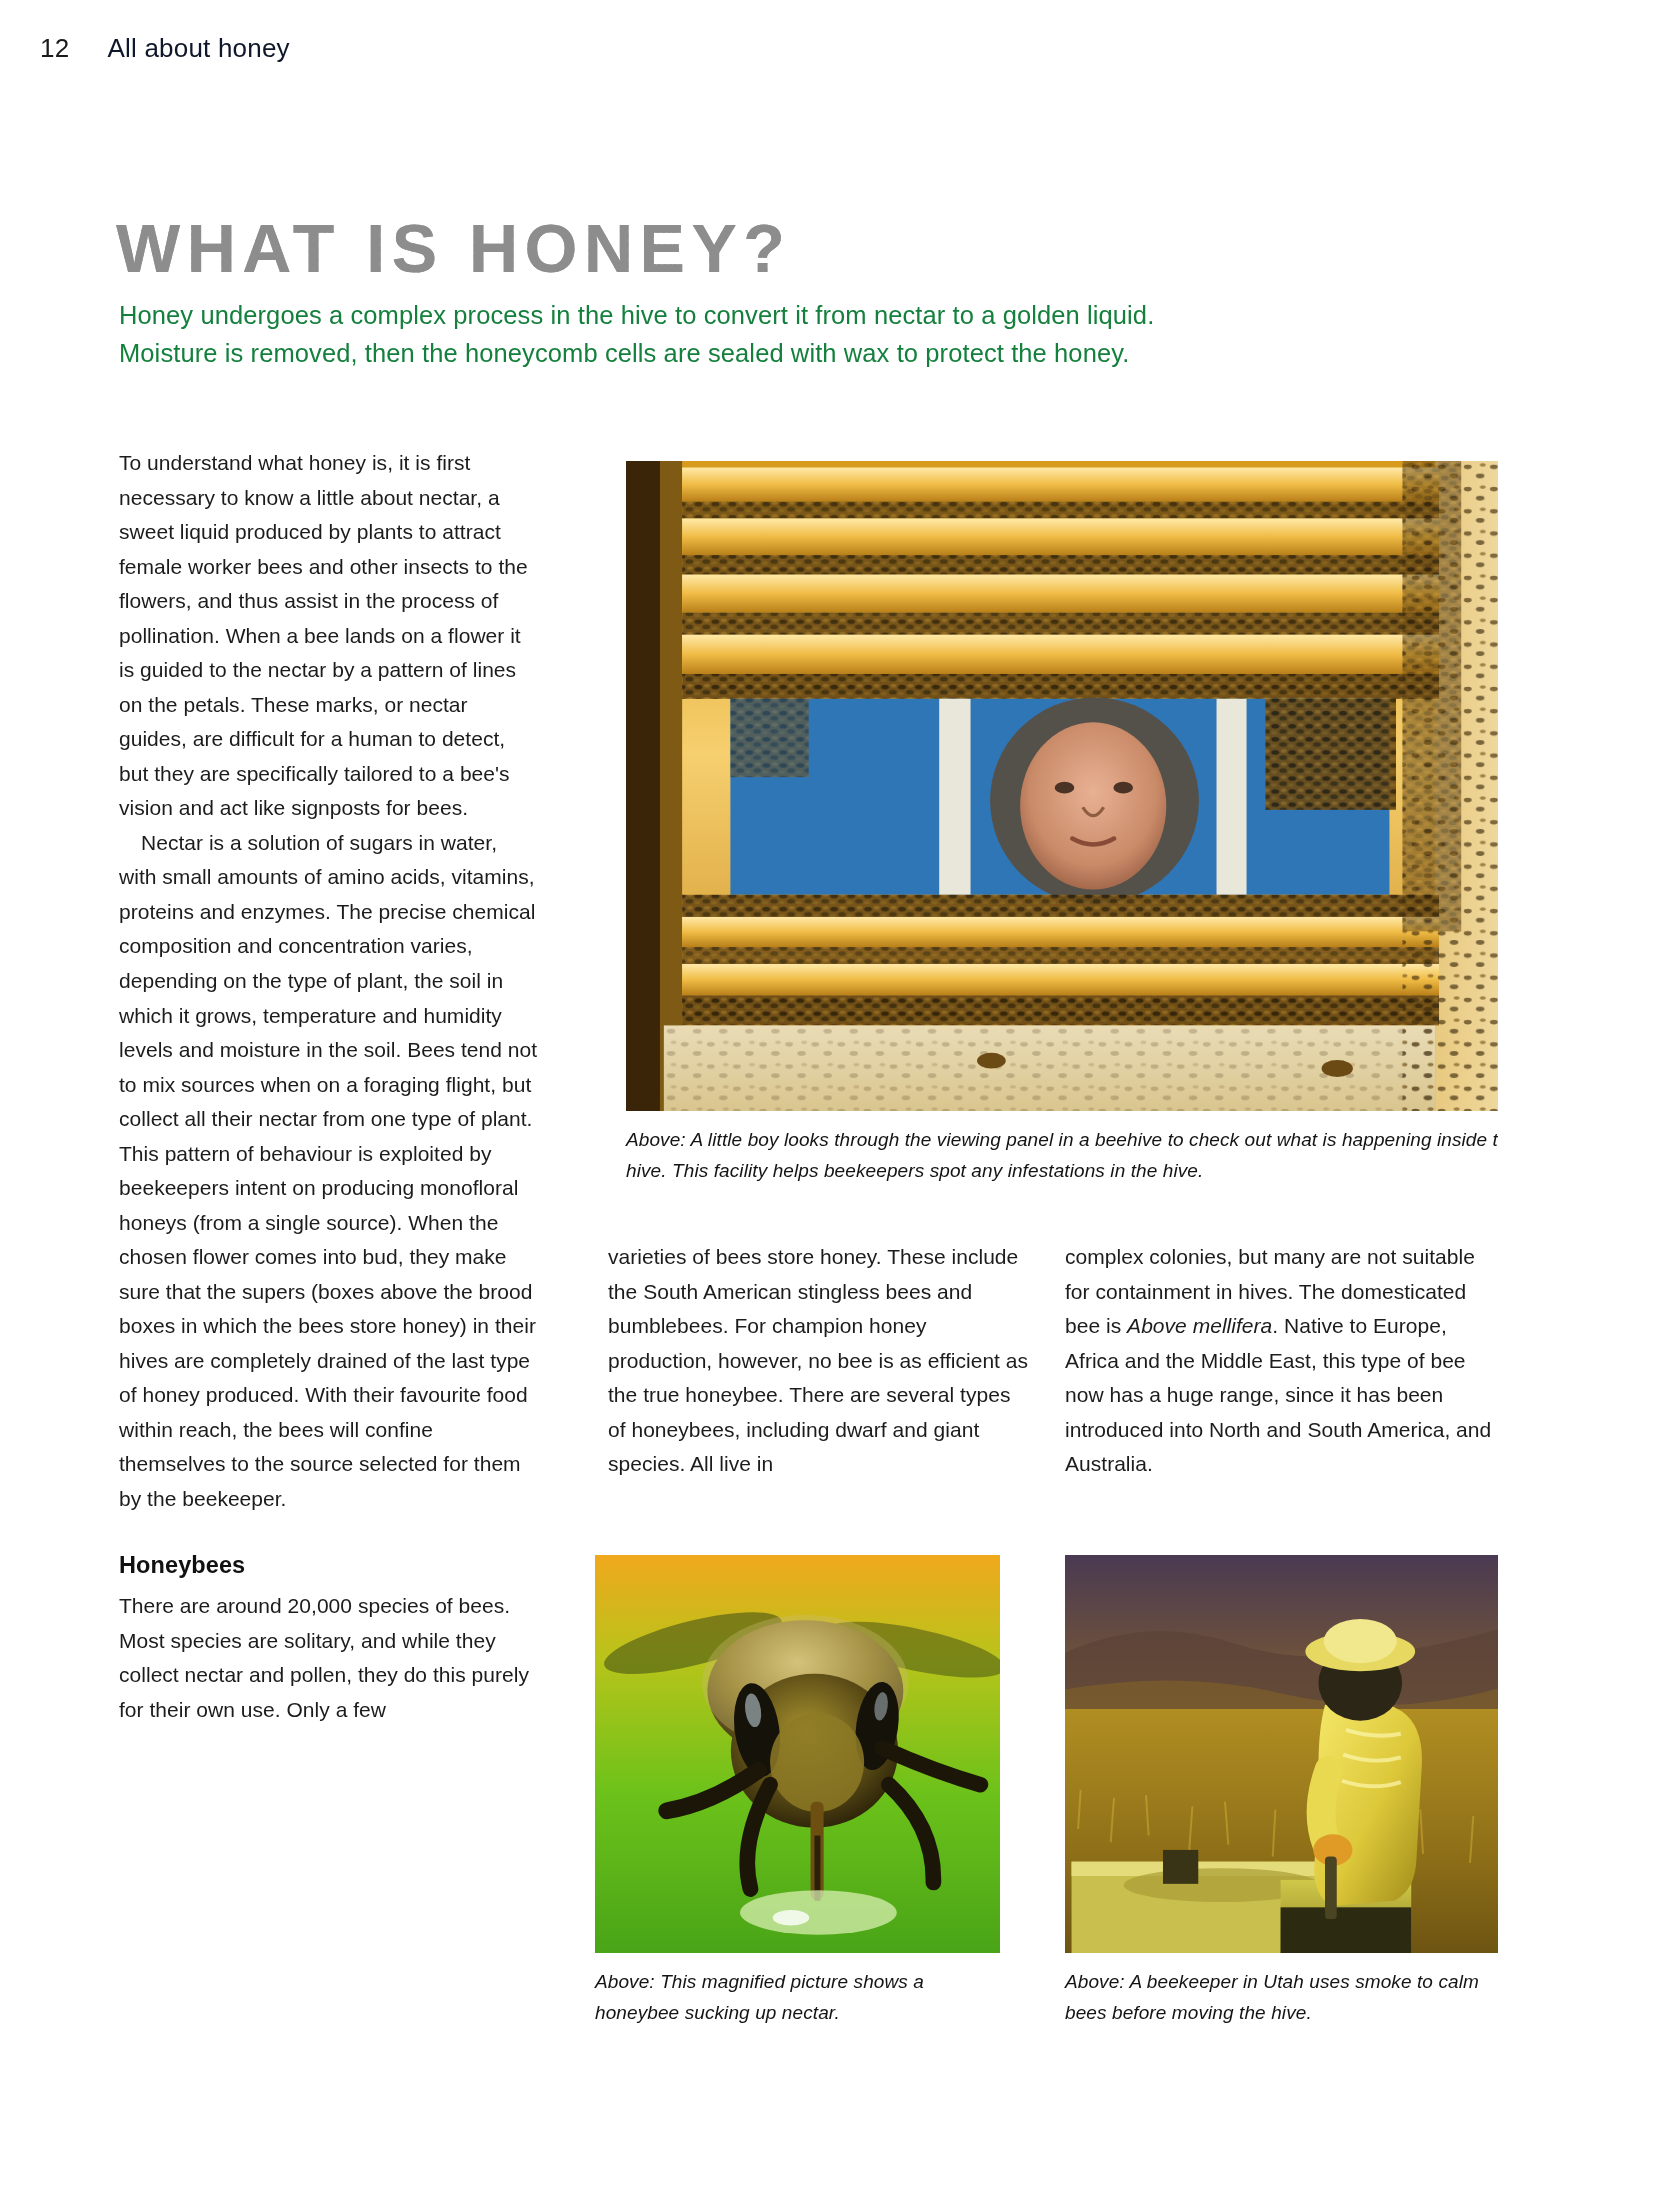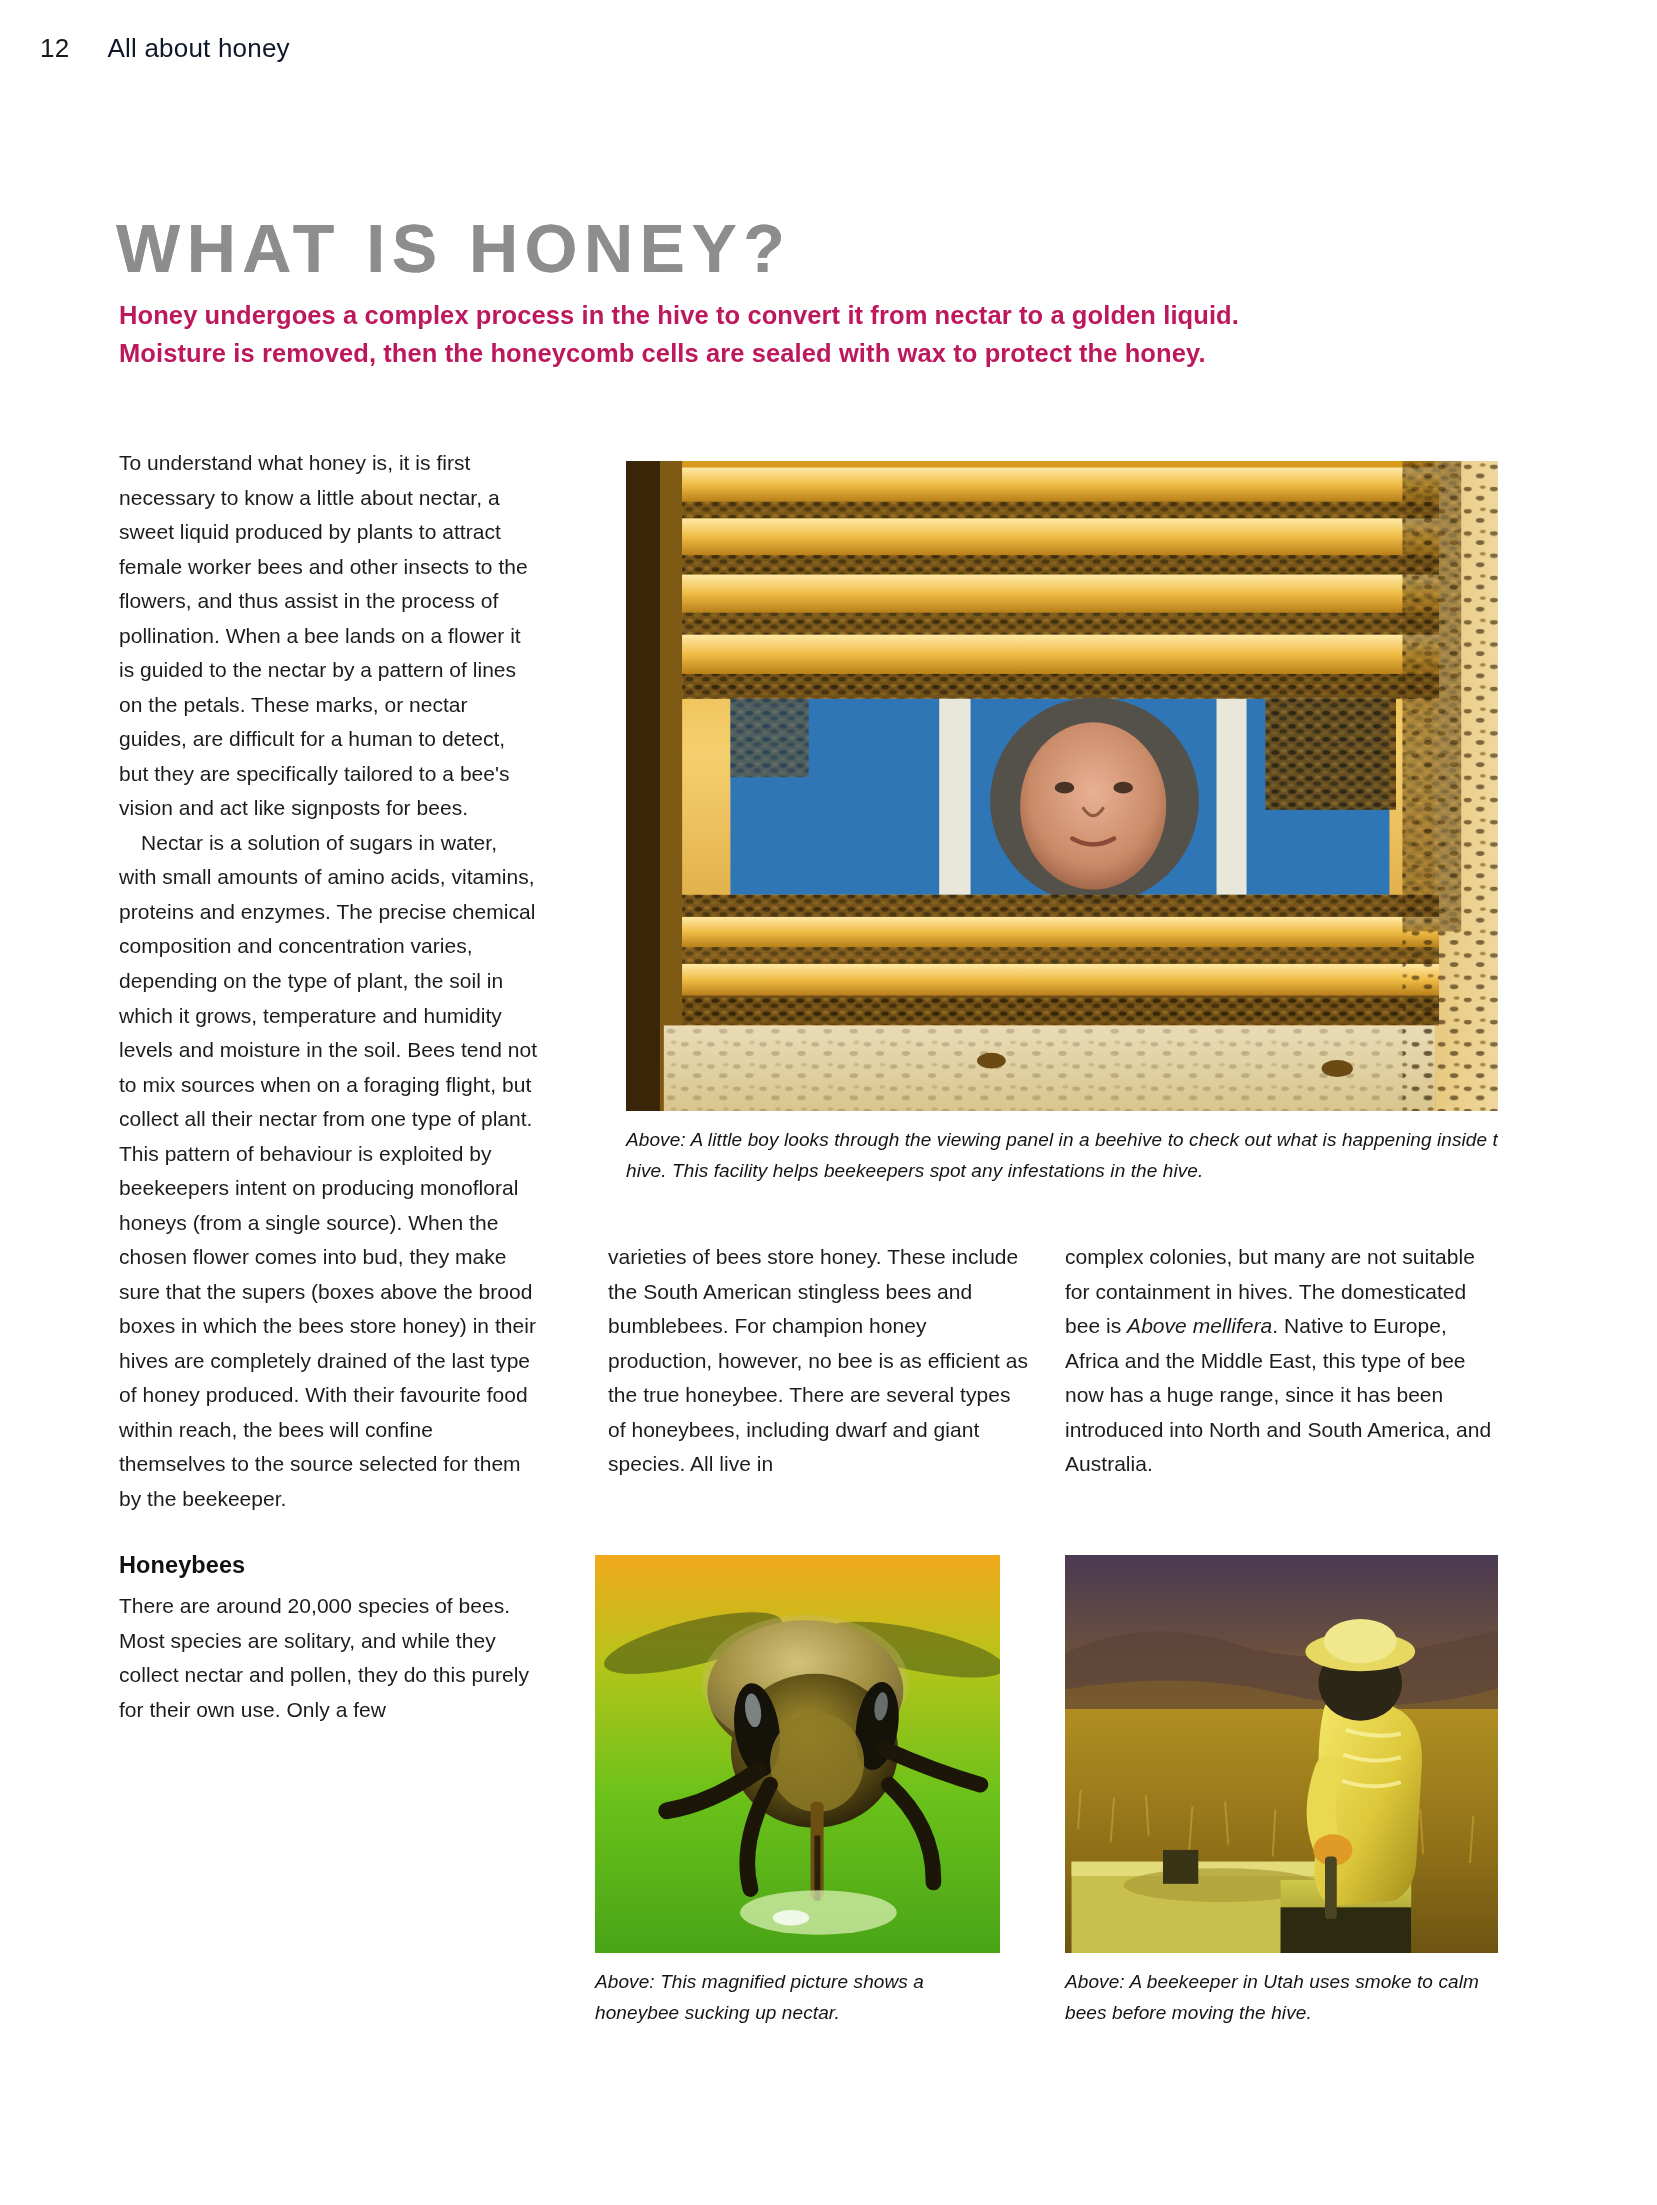--- a/index.html
+++ b/index.html
@@ -71,24 +71,24 @@
     .display-title { color: #8d8d8d; background-image: none; }
   }
 
   
   .standfirst {
     position: absolute;
     left: 119px;
     top: 297px;
     width: 1384px;
     font-size: 25.5px;
-    font-weight: 700;
+    font-weight: 400;
     line-height: 1.48;
     letter-spacing: 0.1px;
-    color: #be185d;
+    color: #15803d;
   }
 
   
   .col-left {
     position: absolute;
     left: 119px;
     top: 446px;
     width: 421px;
   }
   .col-mid {

